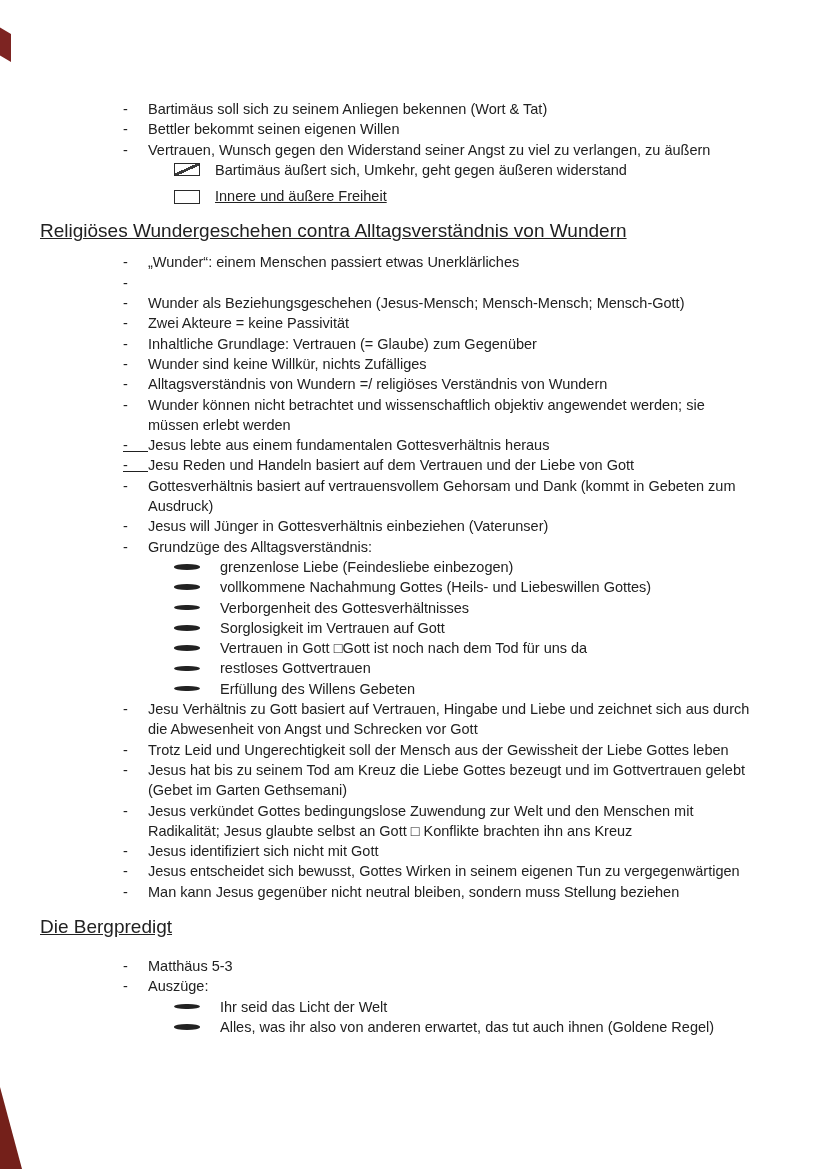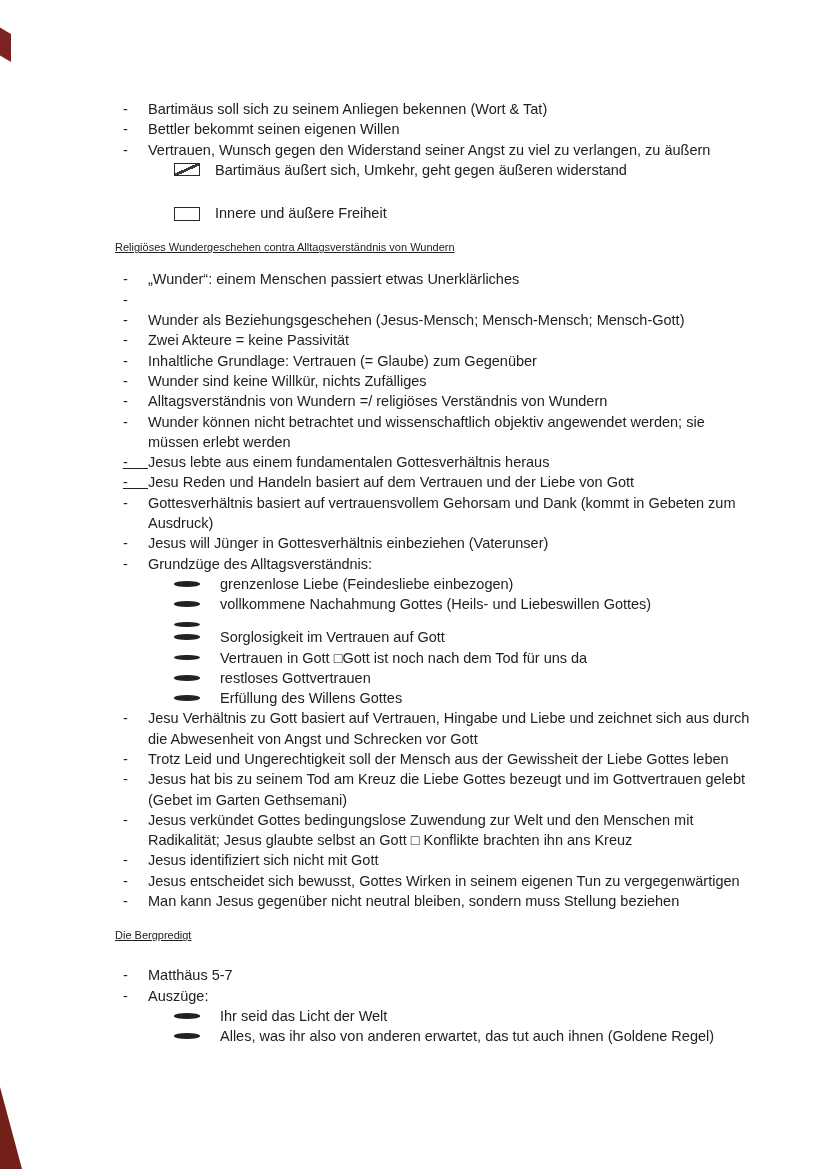--- a/index.html
+++ b/index.html
@@ -7,31 +7,31 @@
     width:828px; height:1169px;
     background:#ffffff;
     position:relative;
     overflow:hidden;
     font-family:"Liberation Sans", sans-serif;
     color:#212121;
   }
   .page { position:absolute; inset:0; }
   .content { position:absolute; top:99px; left:0; right:0; }
   .sec-heading {
-    font-size:11px;
+    font-size:19px;
     line-height:21px;
     text-decoration:underline;
-    margin:14px 0 11px 115px;
+    margin:14px 0 11px 40px;
     white-space:pre;
   }
   .sec-items { margin:0; }
   .item { display:flex; align-items:flex-start; font-size:14.5px; line-height:20.3px; }
   .item.l1 { margin-left:123px; }
   .item.l2 { margin-left:174px; }
-  .item.sp  { margin-top:23px; }
+  .item.sp  { margin-top:6px;text-decoration:underline; }
   .marker { flex:0 0 auto; display:block; }
   .item.l1 .marker { width:25px; }
   .item.l2 .marker { width:26px; }
   .marker.dash { line-height:20.3px; }
   .marker.dash-underlined {
     line-height:20.3px;
     background:linear-gradient(#212121,#212121) 0px 15.5px / 26px 1.2px no-repeat;
   }
   .marker.box-glyph, .marker.box-empty {
     width:10px; height:13px;
@@ -161,36 +161,37 @@
           <div class="item l2">
             <span class="marker bullet"></span>
             <span class="itext">grenzenlose Liebe (Feindesliebe einbezogen)</span>
           </div>
           <div class="item l2">
             <span class="marker bullet"></span>
             <span class="itext">vollkommene Nachahmung Gottes (Heils- und Liebeswillen Gottes)</span>
           </div>
           <div class="item l2">
             <span class="marker bullet"></span>
+            <span class="itext">Verborgenheit des Gottesverhältnisses</span>
           </div>
           <div class="item l2">
             <span class="marker bullet"></span>
             <span class="itext">Sorglosigkeit im Vertrauen auf Gott</span>
           </div>
           <div class="item l2">
             <span class="marker bullet"></span>
             <span class="itext">Vertrauen in Gott □Gott ist noch nach dem Tod für uns da</span>
           </div>
           <div class="item l2">
             <span class="marker bullet"></span>
             <span class="itext">restloses Gottvertrauen</span>
           </div>
           <div class="item l2">
             <span class="marker bullet"></span>
-            <span class="itext">Erfüllung des Willens Gottes</span>
+            <span class="itext">Erfüllung des Willens Gebeten</span>
           </div>
           <div class="item l1">
             <span class="marker dash">-</span>
             <span class="itext">Jesu Verhältnis zu Gott basiert auf Vertrauen, Hingabe und Liebe und zeichnet sich aus durch
 die Abwesenheit von Angst und Schrecken vor Gott</span>
           </div>
           <div class="item l1">
             <span class="marker dash">-</span>
             <span class="itext">Trotz Leid und Ungerechtigkeit soll der Mensch aus der Gewissheit der Liebe Gottes leben</span>
           </div>
@@ -216,21 +217,21 @@
             <span class="marker dash">-</span>
             <span class="itext">Man kann Jesus gegenüber nicht neutral bleiben, sondern muss Stellung beziehen</span>
           </div>
         </div>
       </div>
       <div id="sec-3">
         <div class="sec-heading">Die Bergpredigt</div>
         <div class="sec-items">
           <div class="item l1">
             <span class="marker dash">-</span>
-            <span class="itext">Matthäus 5-7</span>
+            <span class="itext">Matthäus 5-3</span>
           </div>
           <div class="item l1">
             <span class="marker dash">-</span>
             <span class="itext">Auszüge:</span>
           </div>
           <div class="item l2">
             <span class="marker bullet"></span>
             <span class="itext">Ihr seid das Licht der Welt</span>
           </div>
           <div class="item l2">

